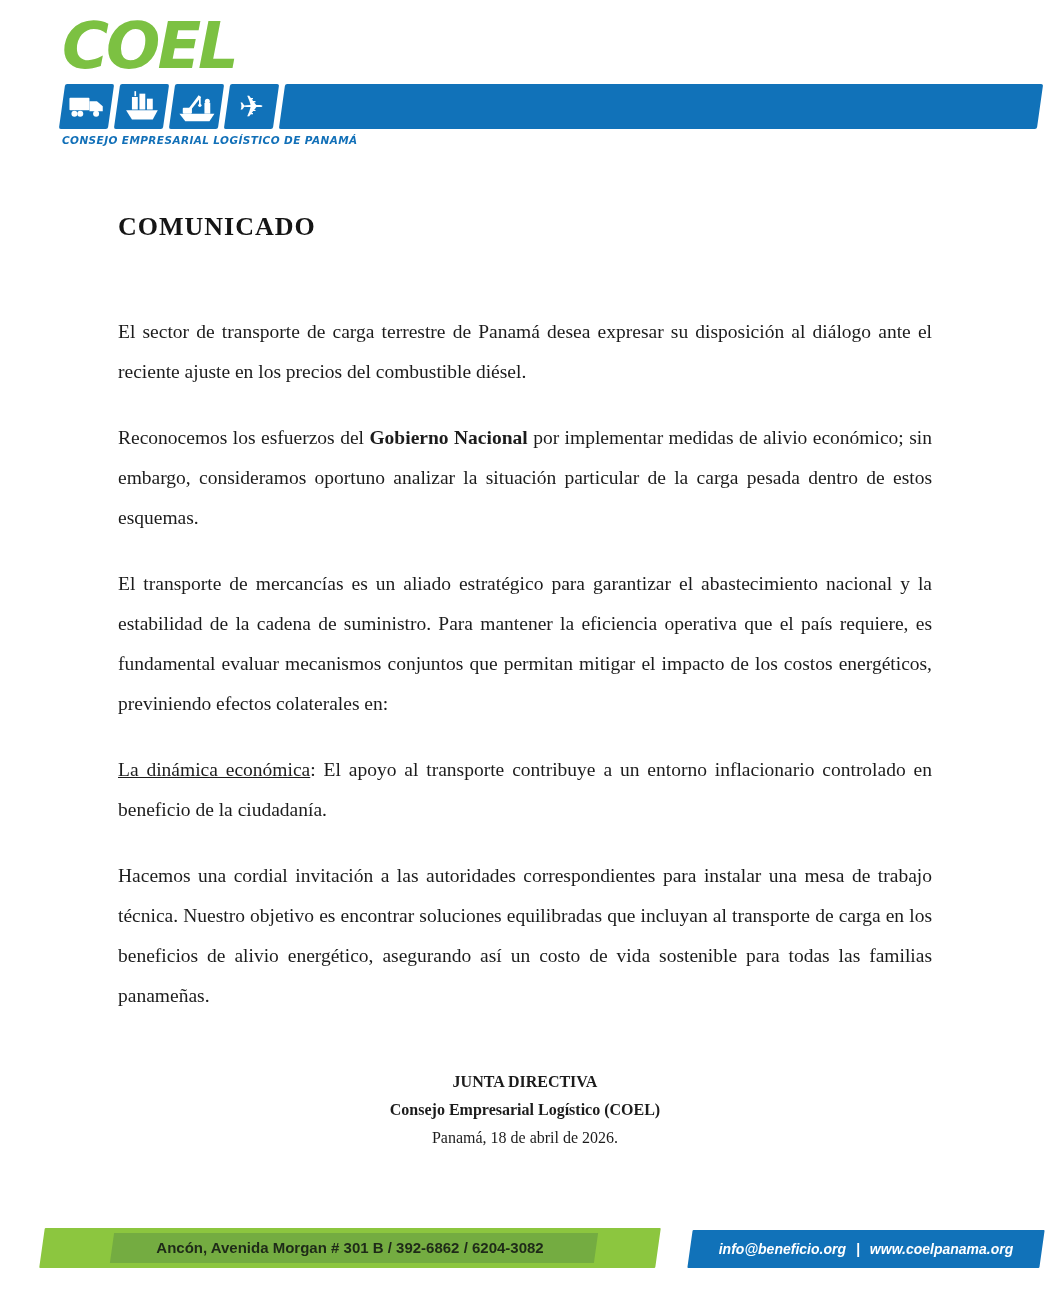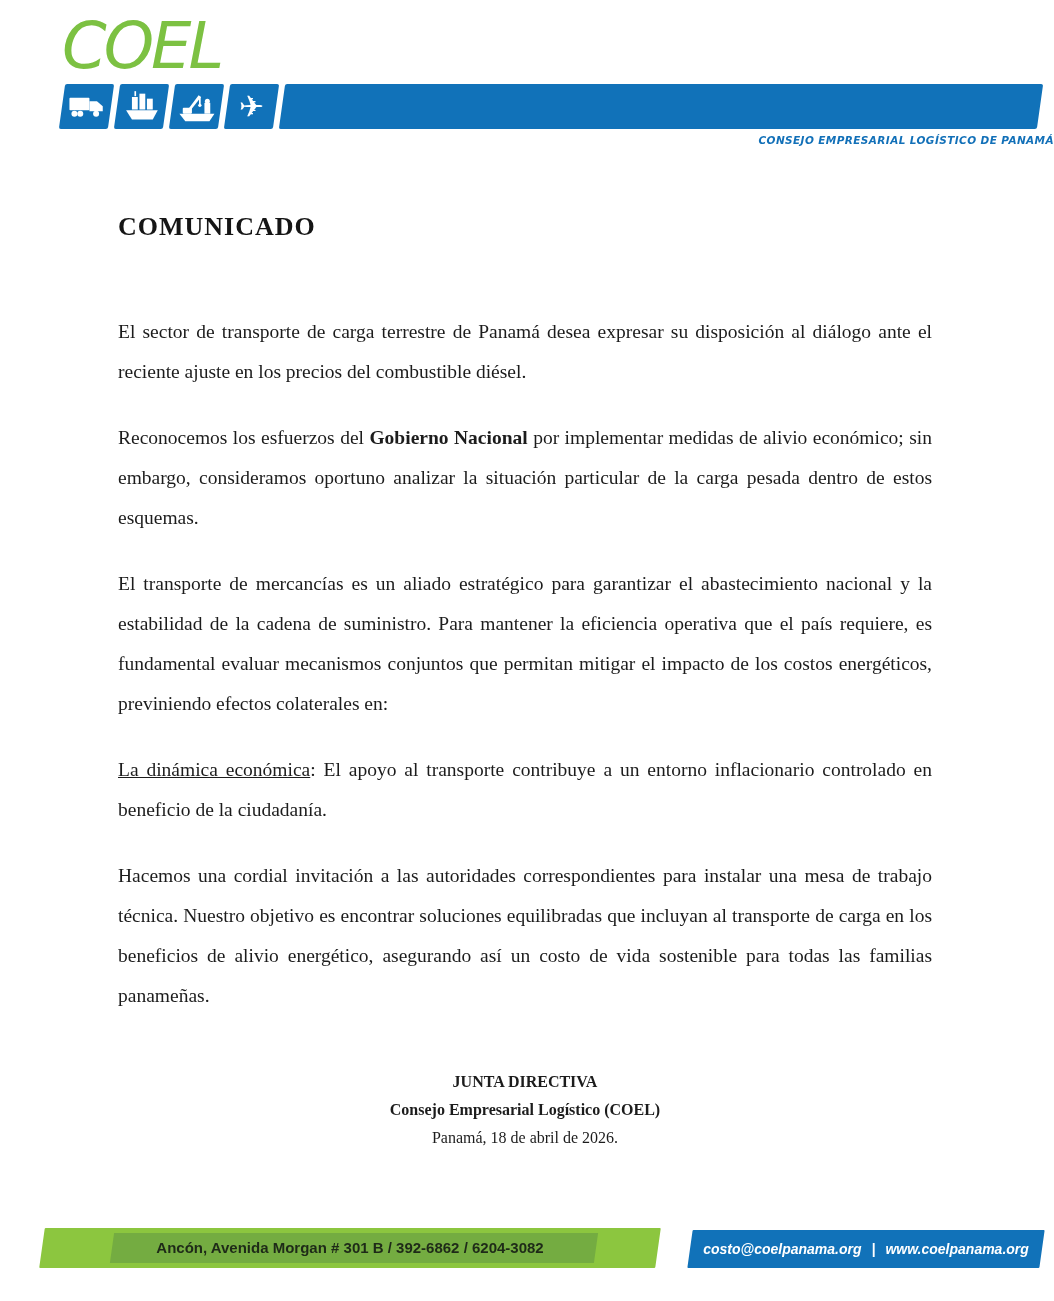--- a/index.html
+++ b/index.html
@@ -7,39 +7,39 @@
   .page {
     width:1054px; height:1301px; position:relative; margin:0 auto;
     background:#ffffff; overflow:hidden;
     font-family:"Liberation Serif", serif; color:#1c1c1c;
   }
 
   
   header { padding:12px 0 0 62px; }
   .wordmark {
     font-family:"DejaVu Sans", sans-serif;
-    font-weight:normal; font-style:italic;
+    font-weight:bold; font-style:italic;
     font-size:64px; line-height:68px; height:72px;
     color:#7cc142; letter-spacing:-3px;
   }
   .icon-row { display:flex; gap:6px; height:45px; padding-right:14px; }
   .icon-sq {
     width:49px; height:45px; background:#1172b9; border-radius:2px;
     transform:skewX(-8deg); flex:none;
     display:flex; align-items:center; justify-content:center;
   }
   .icon-sq svg, .icon-sq .glyph { transform:skewX(8deg); }
   .icon-sq .glyph {
     color:#ffffff; font-family:"DejaVu Sans", sans-serif; font-size:30px; line-height:1;
   }
   .logo-bar { flex:1; background:#1172b9; transform:skewX(-8deg); border-radius:2px; }
   .tagline {
     margin-top:5px;
     font-family:"DejaVu Sans", sans-serif; font-weight:bold; font-style:italic;
-    font-size:10.5px; letter-spacing:0.4px; color:#1270b8;text-align:right;
+    font-size:10.5px; letter-spacing:0.4px; color:#1270b8;
   }
 
   
   main { padding:0 122px 0 118px; }
   h1.doc-title {
     margin-top:66px; 
     font-size:26px; font-weight:bold; letter-spacing:1px; color:#151515;
   }
   #paragraphs { margin-top:70px; }
   #paragraphs p {
@@ -141,18 +141,18 @@
 
   <footer>
     <div class="footer-left">
       <div class="bg"></div>
       <div class="bg-inner"></div>
       <div class="txt">Ancón, Avenida Morgan # 301 B / 392-6862 / 6204-3082</div>
     </div>
     <div class="footer-right">
       <div class="bg"></div>
       <div class="txt">
-        <span>costo@coelpanama.org</span><span class="sep">|</span><span>www.coelpanama.org</span>
+        <span>info@beneficio.org</span><span class="sep">|</span><span>www.coelpanama.org</span>
       </div>
     </div>
   </footer>
 
 </div>
 
 </body></html>

